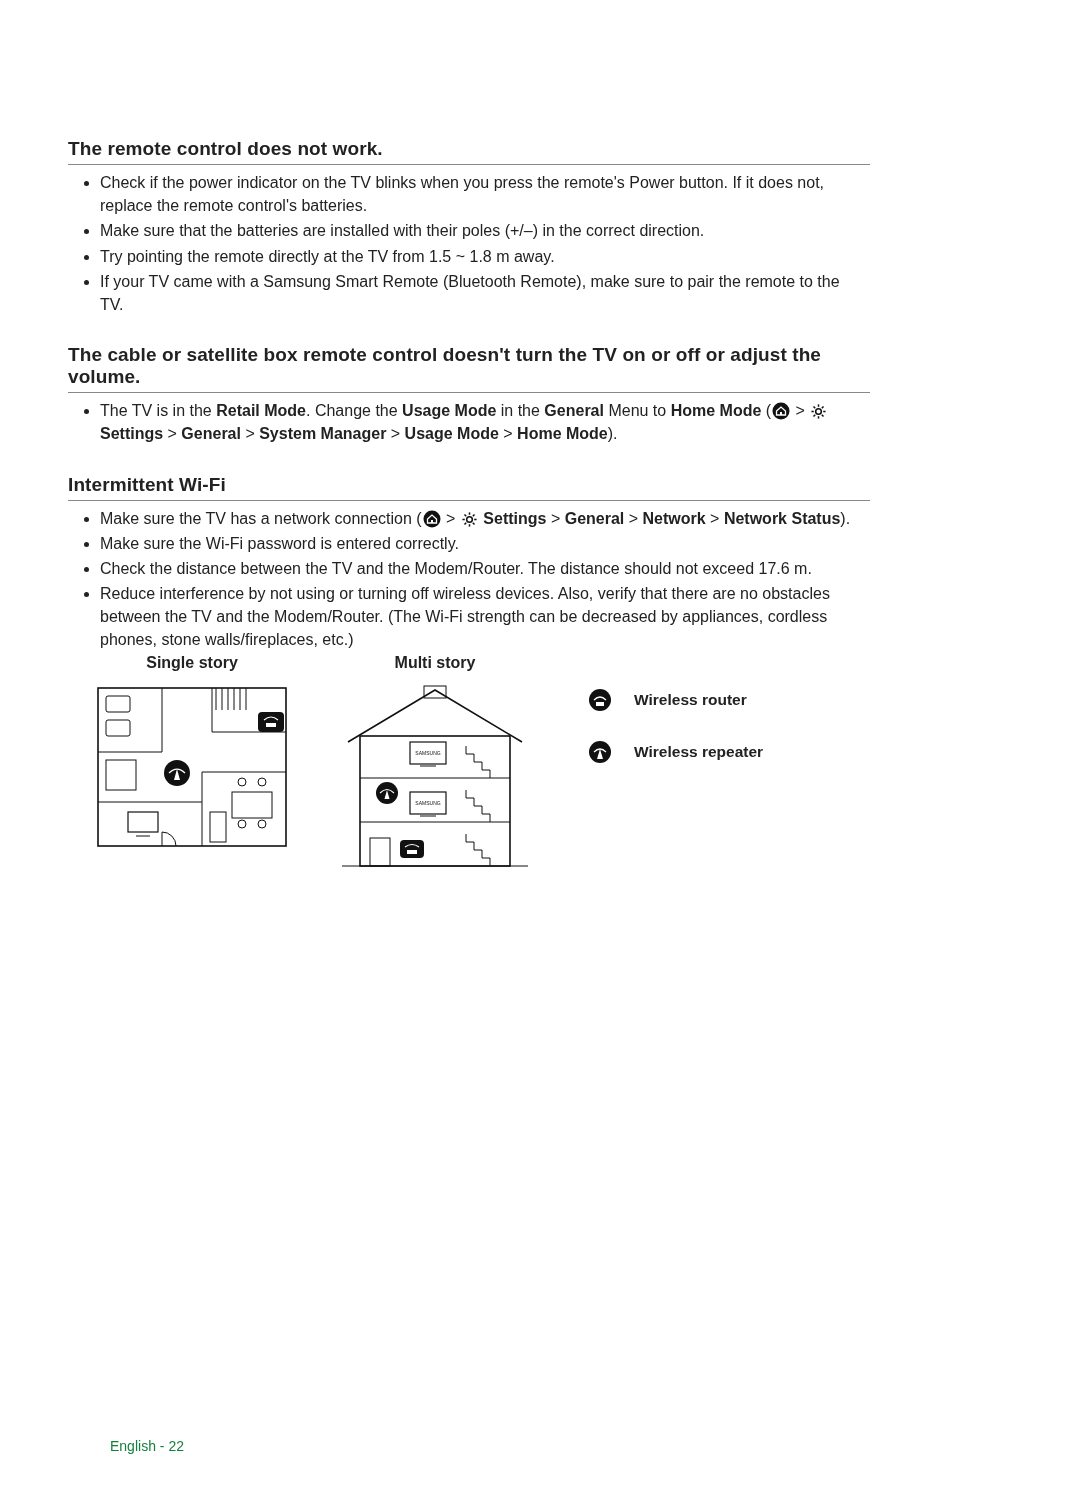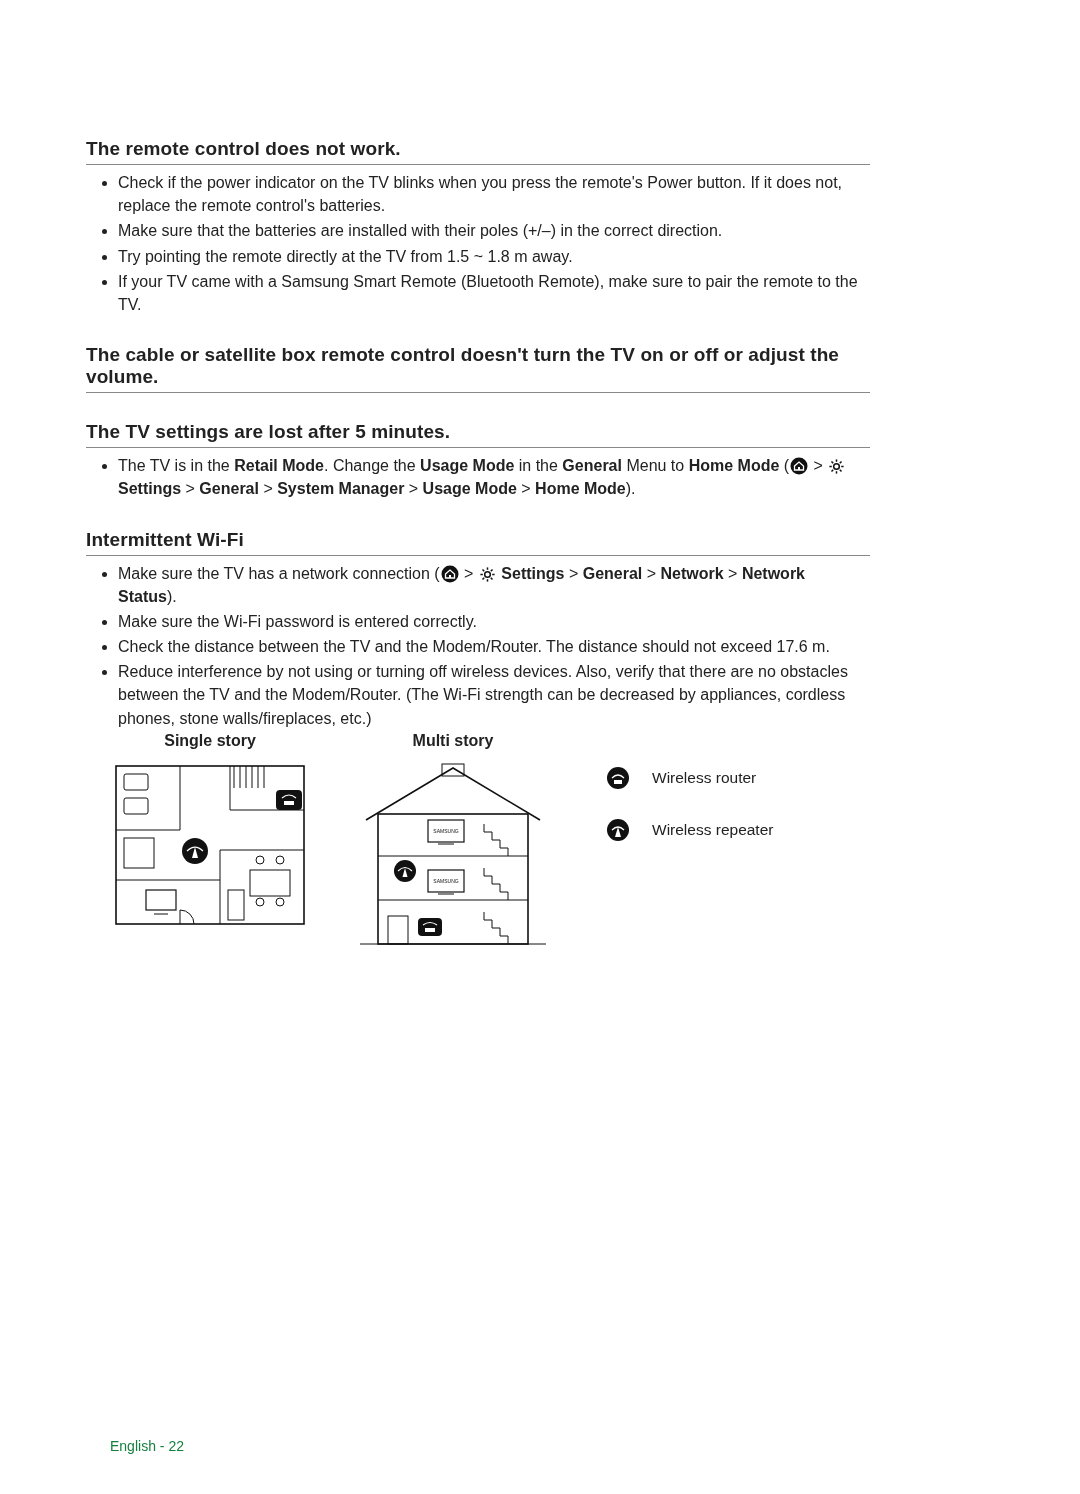--- a/index.html
+++ b/index.html
@@ -6,21 +6,21 @@
     margin: 0;
     padding: 0;
     background: #fff;
     font-family: Arial, Helvetica, sans-serif;
     color: #222;
   }
   .page {
     width: 980px;
     min-height: 1494px;
     box-sizing: border-box;
-    padding: 110px 110px 40px 86px;
+    padding: 110px 110px 40px 68px;
     position: relative;
   }
   h2.section {
     font-size: 19px;
     font-weight: 700;
     margin: 28px 0 6px 0;
     padding-bottom: 4px;
     border-bottom: 1px solid #888;
     letter-spacing: 0.1px;
   }
@@ -55,21 +55,21 @@
     margin-bottom: 10px;
   }
   .legend {
     display:flex;
     flex-direction:column;
     gap:28px;
     margin-top: 34px;
     margin-left: 10px;
   }
   .legend-row { display:flex; align-items:center; gap:22px; }
-  .legend-label { font-size:15.5px; }
+  .legend-label { font-size:15.5px;font-weight:bold; }
   .legend-icon { width:24px; height:24px; }
 
   .footer {
     position:absolute;
     left:110px;
     bottom:40px;
     font-size:14px;
     color:#15803d;
   }
 
@@ -88,21 +88,20 @@
   <h2 class="section">The remote control does not work.</h2>
   <ul class="bul">
     <li>Check if the power indicator on the TV blinks when you press the remote's Power button. If it does not, replace the remote control's batteries.</li>
     <li>Make sure that the batteries are installed with their poles (+/–) in the correct direction.</li>
     <li>Try pointing the remote directly at the TV from 1.5 ~ 1.8 m away.</li>
     <li>If your TV came with a Samsung Smart Remote (Bluetooth Remote), make sure to pair the remote to the TV.</li>
   </ul>
 
   <h2 class="section">The cable or satellite box remote control doesn't turn the TV on or off or adjust the volume.</h2>
 
-  <h2 class="section">The TV settings are lost after 5 minutes.</h2>
   <ul class="bul">
     <li>
       <span>The TV is in the </span><span class="bold">Retail Mode</span><span>. Change the </span><span class="bold">Usage Mode</span><span> in the </span><span class="bold">General</span><span> Menu to </span><span class="bold">Home Mode</span><span> (</span><span class="icon-home">
           <svg width="18" height="18" viewBox="0 0 18 18">
             <circle cx="9" cy="9" r="8.5" fill="#111"></circle>
             <path d="M4.5 9 L9 5 L13.5 9 L13.5 13 L4.5 13 Z" fill="none" stroke="#fff" stroke-width="1.3"></path>
             <rect x="8" y="10" width="2" height="3" fill="#fff"></rect>
           </svg>
         </span><span> &gt; </span><span class="icon-gear">
           <svg width="17" height="17" viewBox="0 0 18 18">

